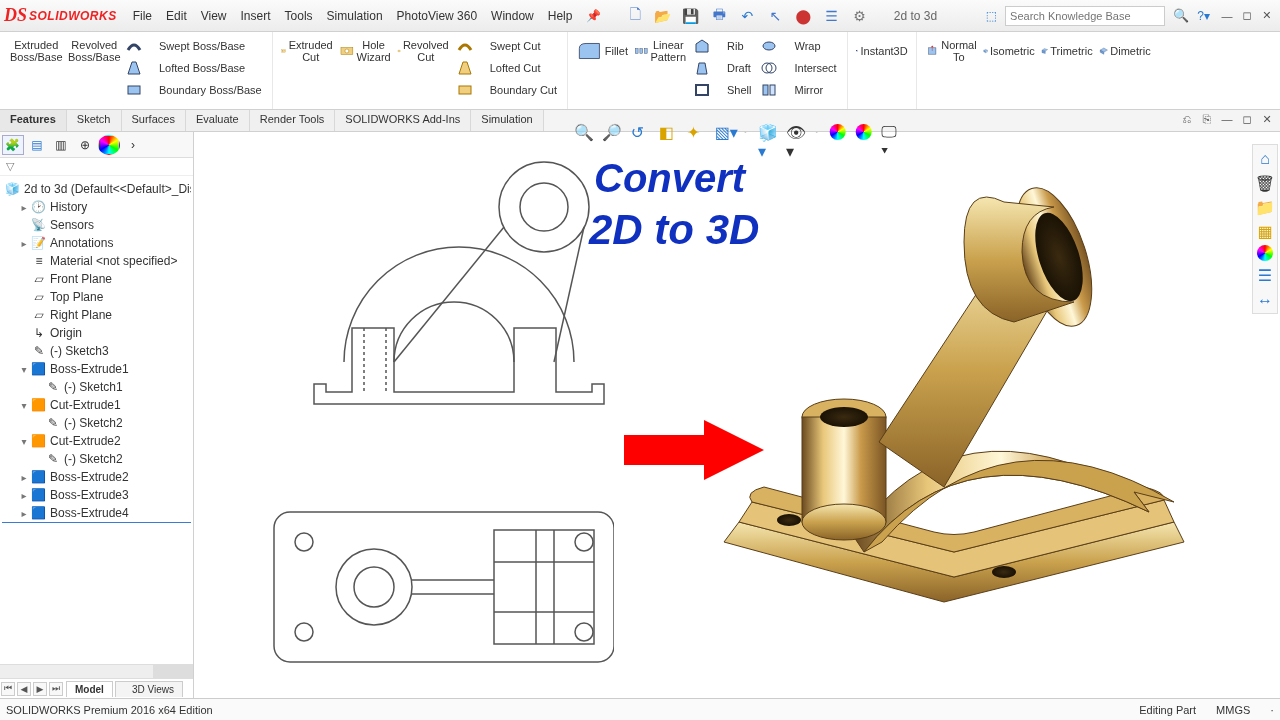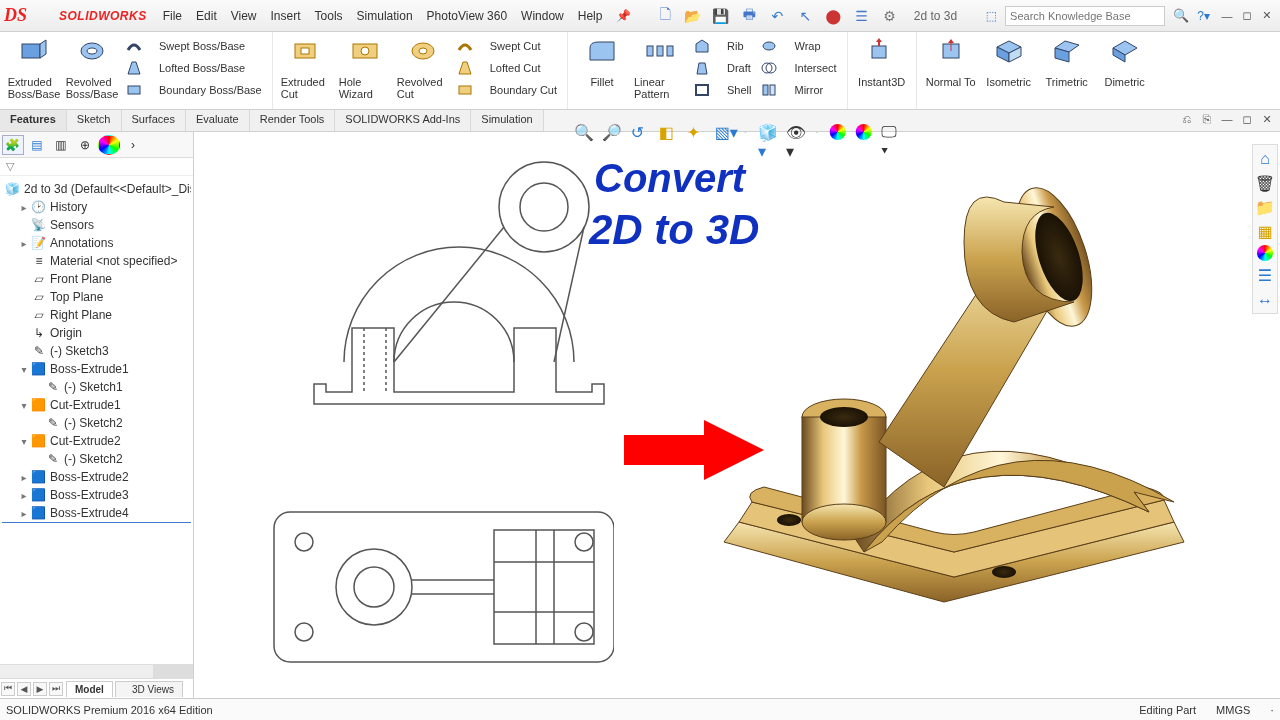--- a/index.html
+++ b/index.html
@@ -1,32 +1,32 @@
 <!DOCTYPE html>
 <html><head>
 <meta charset="utf-8">
 <style>
   * { margin:0; padding:0; box-sizing:border-box; font-family:"Segoe UI",Tahoma,sans-serif; }
   html,body { width:1280px; height:720px; overflow:hidden; background:#fff; color:#333; }
   
   .menubar { display:flex; align-items:center; height:32px; background:linear-gradient(#fbfbfb,#ececec); border-bottom:1px solid #d0d0d0; padding:0 4px; font-size:12px; }
   .logo { display:flex; align-items:center; gap:2px; margin-right:10px; font-weight:bold; font-style:italic; }
   .logo-ds { color:#e22; font-size:18px; font-family:Georgia,serif; }
-  .logo-txt { color:#e22; letter-spacing:0.5px;margin-left:30px; }
+  .logo-txt { color:#e22; letter-spacing:0.5px; }
   .menu-items { display:flex; gap:2px; }
   .menu-items span { padding:2px 6px; cursor:default; }
   .qat { display:flex; align-items:center; gap:8px; margin-left:18px; }
   .qat-ico { width:20px;height:20px;display:flex;align-items:center;justify-content:center;font-size:14px;color:#4477cc; }
   .docname { margin:0 auto; font-size:12px; color:#666; }
   .right-tools { display:flex; align-items:center; gap:8px; margin-left:auto; }
   .search-box { width:160px; height:20px; border:1px solid #ccc; font-size:11px; padding:0 4px; }
   
   .ribbon { height:78px; background:#fff; border-bottom:1px solid #d0d0d0; display:flex; font-size:11px; }
   .rib-group { border-right:1px solid #e8e8e8; padding:4px 8px; display:flex; gap:6px; align-items:flex-start; }
-  .big-btn { display:flex; flex-direction:column; align-items:center; width:52px; text-align:left; gap:12px; padding-top:2px; }
+  .big-btn { display:flex; flex-direction:row; align-items:center; width:52px; text-align:center; gap:2px; padding-top:2px; }
   .big-btn .ico { width:32px;height:26px; }
   .small-list { display:flex; flex-direction:column; gap:2px; justify-content:center; }
   .small-btn { display:flex; align-items:center; gap:17px; height:20px; padding:0 2px; white-space:nowrap; }
   .small-btn .ico { width:16px;height:16px; }
   .ico svg { width:100%;height:100%; }
   
   .ribtabs { height:22px; background:#f4f4f4; border-bottom:1px solid #d0d0d0; display:flex; font-size:11px; }
   .ribtab { padding:3px 10px; border-right:1px solid #d8d8d8; background:#f0f0f0;}
   .ribtab.active { background:#e8e8e8; font-weight:bold; }
   

